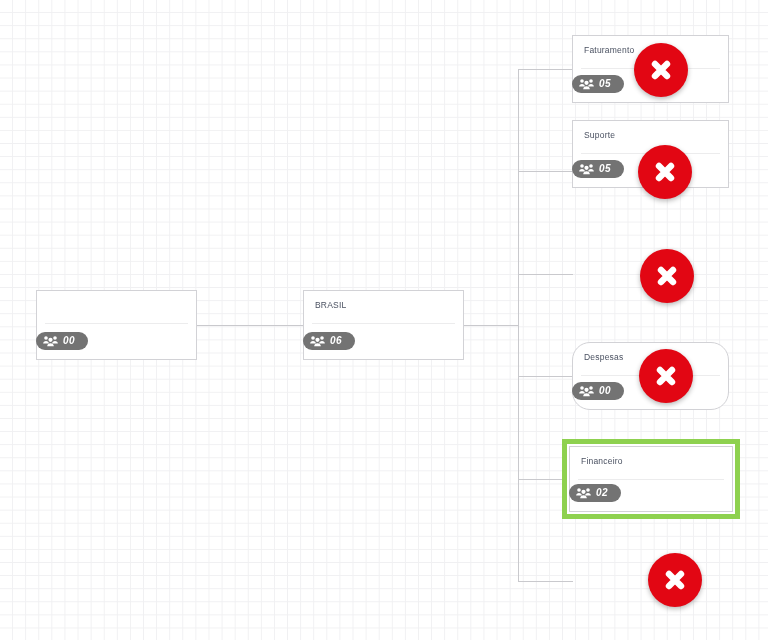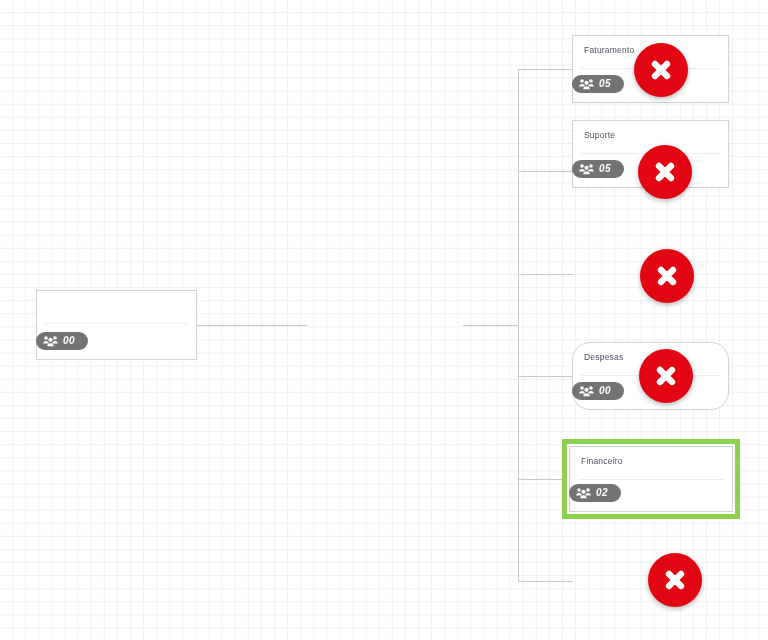--- a/index.html
+++ b/index.html
@@ -132,20 +132,37 @@
           <circle cx="16" cy="4" r="2.4"></circle>
             <path d="M12.2 11.4c0-2.1 1.7-3.4 3.8-3.4s3.8 1.3 3.8 3.4z"></path>
           <circle cx="10" cy="6.4" r="2.8"></circle>
             <path d="M5.6 15c0-2.5 2-4 4.4-4s4.4 1.5 4.4 4z"></path>
         </svg>
       </span>
       <span class="cnt">00</span>
     </div>
   </div>
 
+  <div class="node" style="left:303px; top:290px; width:161px; height:70px;">
+    <div class="title">BRASIL</div>
+    <div class="divider"></div>
+    <div class="badge">
+      <span>
+        <svg width="15" height="12" viewBox="0 0 20 16" fill="#ffffff">
+          <circle cx="4" cy="4" r="2.4"></circle>
+            <path d="M0.2 11.4c0-2.1 1.7-3.4 3.8-3.4s3.8 1.3 3.8 3.4z"></path>
+          <circle cx="16" cy="4" r="2.4"></circle>
+            <path d="M12.2 11.4c0-2.1 1.7-3.4 3.8-3.4s3.8 1.3 3.8 3.4z"></path>
+          <circle cx="10" cy="6.4" r="2.8"></circle>
+            <path d="M5.6 15c0-2.5 2-4 4.4-4s4.4 1.5 4.4 4z"></path>
+        </svg>
+      </span>
+      <span class="cnt">06</span>
+    </div>
+  </div>
 
   <div class="node" style="left:572px; top:35px; width:157px; height:68px;">
     <div class="title">Faturamento</div>
     <div class="divider"></div>
     <div class="badge">
       <span>
         <svg width="15" height="12" viewBox="0 0 20 16" fill="#ffffff">
           <circle cx="4" cy="4" r="2.4"></circle>
             <path d="M0.2 11.4c0-2.1 1.7-3.4 3.8-3.4s3.8 1.3 3.8 3.4z"></path>
           <circle cx="16" cy="4" r="2.4"></circle>

